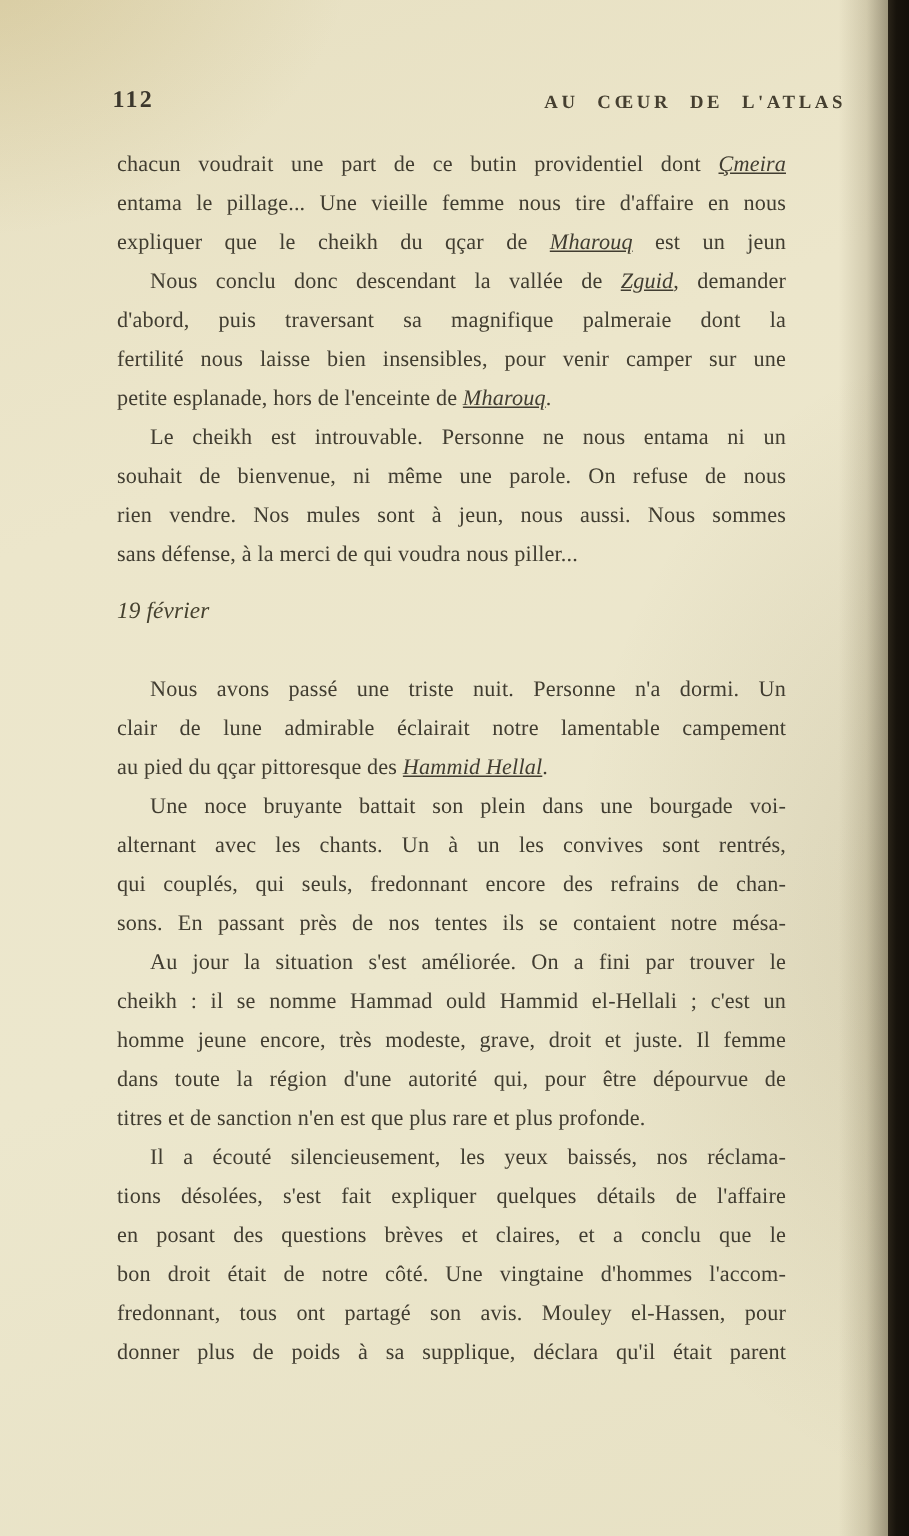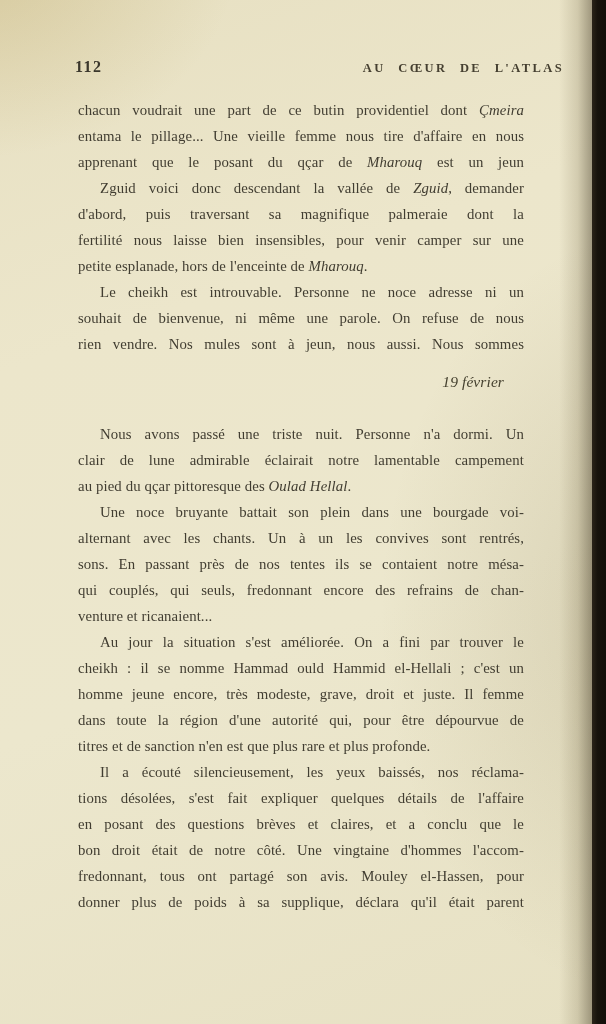--- a/index.html
+++ b/index.html
@@ -61,24 +61,24 @@
     letter-spacing: 0.1px;
   }
   .para { margin: 0; }
   .line {
     text-align: justify;
     text-align-last: justify;
     white-space: normal;
   }
   .line.last { text-align-last: left; }
   .line.ind { text-indent: 22px; }
-  .it { font-style: italic; }
+  .it { font-style: italic; text-decoration: underline; }
 
   .date-heading {
-    text-align: right;
+    text-align: left;
     font-style: italic;
     font-size: 15.5px;
     padding-right: 20px;
     margin-top: 12px;
     margin-bottom: 26px;
     color: #45412f;
   }
 </style>
 </head>
 <body>
@@ -86,45 +86,45 @@
 <div class="scan">
   <div class="content" style="color: rgb(65, 61, 49);">
     <div class="pagehead">
       <span class="pageno">112</span>
       <span class="runtitle">AU CŒUR DE L'ATLAS</span>
     </div>
     <div class="flow">
         <div class="para">
           <div class="line"><span>chacun voudrait une part de ce butin providentiel dont </span><span class="it">Çmeira</span></div>
           <div class="line"><span>entama le pillage... Une vieille femme nous tire d'affaire en nous</span></div>
-          <div class="line"><span>apprenant que le posant du qçar de </span><span class="it">Mharouq</span><span> est un jeun</span></div>
+          <div class="line"><span>expliquer que le cheikh du qçar de </span><span class="it">Mharouq</span><span> est un jeun</span></div>
         </div>
         <div class="para">
-          <div class="line ind"><span>Zguid voici donc descendant la vallée de </span><span class="it">Zguid</span><span>, demander</span></div>
+          <div class="line ind"><span>Nous conclu donc descendant la vallée de </span><span class="it">Zguid</span><span>, demander</span></div>
           <div class="line"><span>d'abord, puis traversant sa magnifique palmeraie dont la</span></div>
           <div class="line"><span>fertilité nous laisse bien insensibles, pour venir camper sur une</span></div>
           <div class="line last"><span>petite esplanade, hors de l'enceinte de </span><span class="it">Mharouq</span><span>.</span></div>
         </div>
         <div class="para">
-          <div class="line ind"><span>Le cheikh est introuvable. Personne ne noce adresse ni un</span></div>
+          <div class="line ind"><span>Le cheikh est introuvable. Personne ne nous entama ni un</span></div>
           <div class="line"><span>souhait de bienvenue, ni même une parole. On refuse de nous</span></div>
           <div class="line"><span>rien vendre. Nos mules sont à jeun, nous aussi. Nous sommes</span></div>
+          <div class="line last"><span>sans défense, à la merci de qui voudra nous piller...</span></div>
         </div>
         <div class="date-heading">19 février</div>
         <div class="para">
           <div class="line ind"><span>Nous avons passé une triste nuit. Personne n'a dormi. Un</span></div>
           <div class="line"><span>clair de lune admirable éclairait notre lamentable campement</span></div>
-          <div class="line last"><span>au pied du qçar pittoresque des </span><span class="it">Oulad Hellal</span><span>.</span></div>
+          <div class="line last"><span>au pied du qçar pittoresque des </span><span class="it">Hammid Hellal</span><span>.</span></div>
         </div>
         <div class="para">
           <div class="line ind"><span>Une noce bruyante battait son plein dans une bourgade voi-</span></div>
           <div class="line"><span>alternant avec les chants. Un à un les convives sont rentrés,</span></div>
+          <div class="line"><span>qui couplés, qui seuls, fredonnant encore des refrains de chan-</span></div>
           <div class="line"><span>sons. En passant près de nos tentes ils se contaient notre mésa-</span></div>
-          <div class="line"><span>qui couplés, qui seuls, fredonnant encore des refrains de chan-</span></div>
-          <div class="line last"><span>venture et ricanaient...</span></div>
         </div>
         <div class="para">
           <div class="line ind"><span>Au jour la situation s'est améliorée. On a fini par trouver le</span></div>
           <div class="line"><span>cheikh : il se nomme Hammad ould Hammid el-Hellali ; c'est un</span></div>
           <div class="line"><span>homme jeune encore, très modeste, grave, droit et juste. Il femme</span></div>
           <div class="line"><span>dans toute la région d'une autorité qui, pour être dépourvue de</span></div>
           <div class="line last"><span>titres et de sanction n'en est que plus rare et plus profonde.</span></div>
         </div>
         <div class="para">
           <div class="line ind"><span>Il a écouté silencieusement, les yeux baissés, nos réclama-</span></div>

